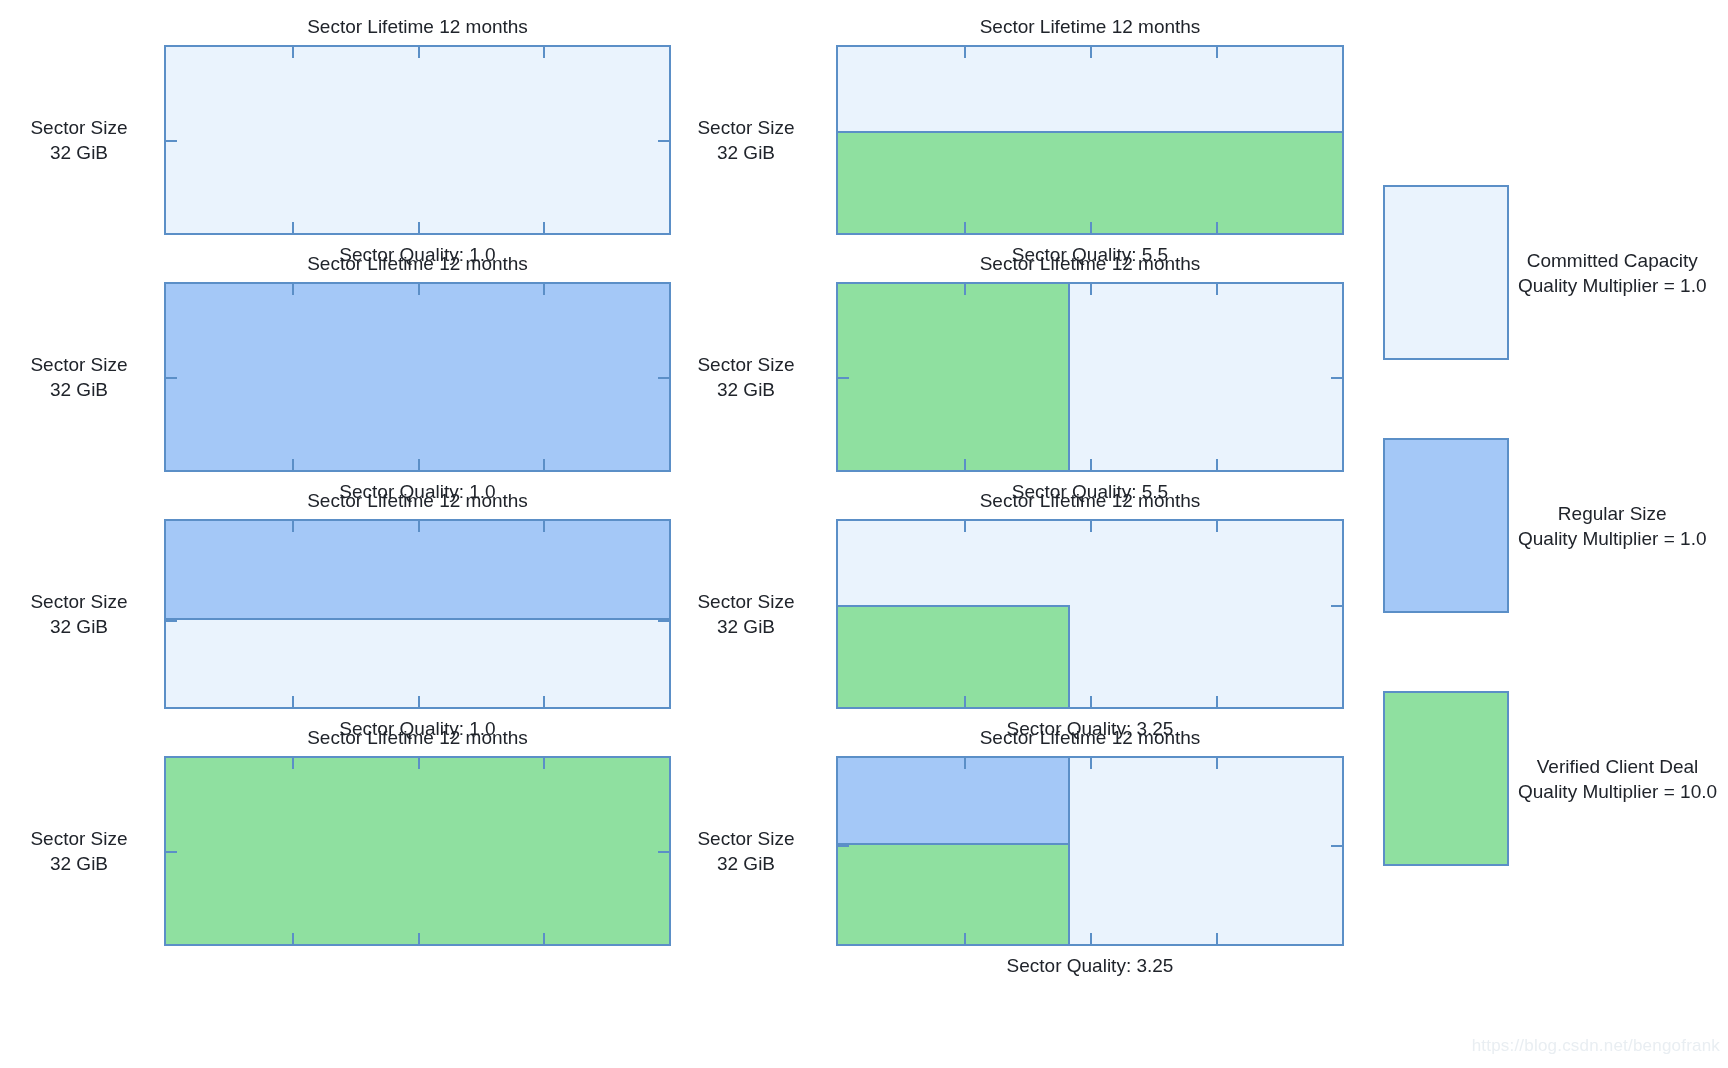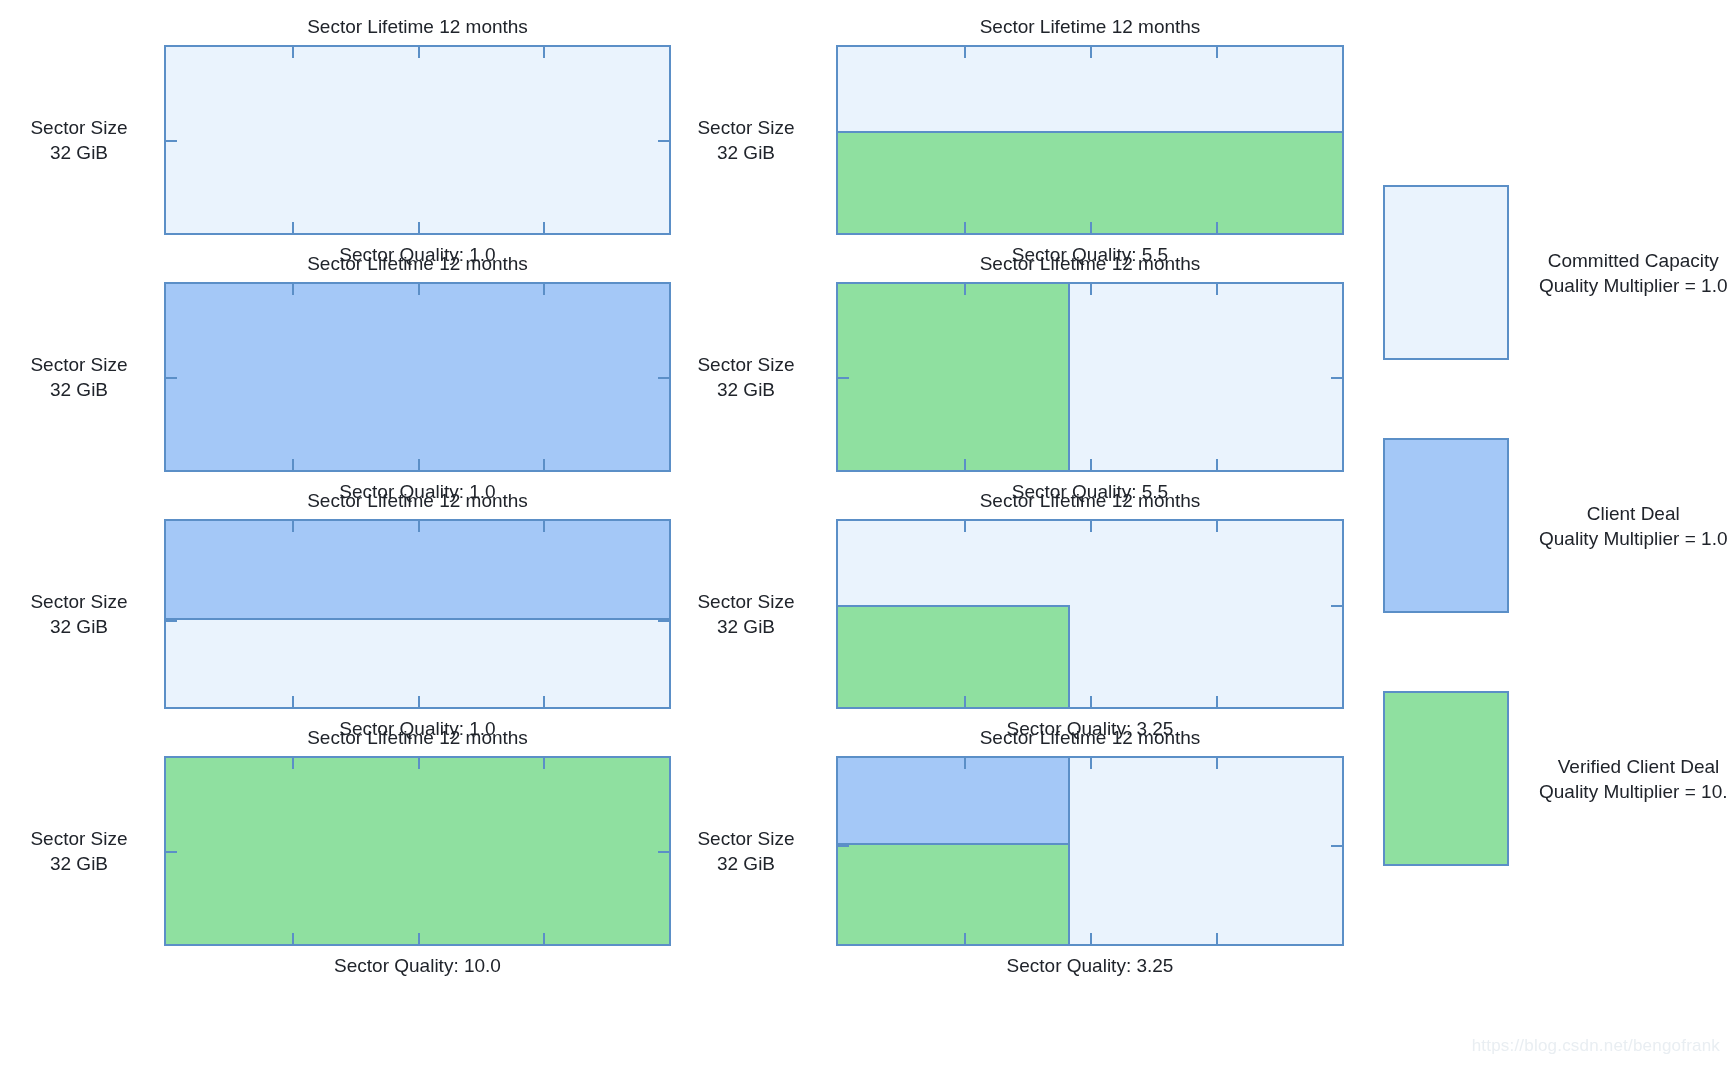--- a/index.html
+++ b/index.html
@@ -111,21 +111,21 @@
     width: 126px;
     height: 175px;
     border: 2px solid #5b8fc7;
     box-sizing: border-box;
     flex: 0 0 auto;
   }
   .legend-swatch.cc    { background: #eaf3fd; }
   .legend-swatch.deal  { background: #a4c8f7; }
   .legend-swatch.vdeal { background: #8fe0a0; }
   .legend-text {
-    margin-left: 30px;
+    margin-left: 9px;
     font-size: 19px;
     line-height: 25px;
     text-align: center;
     white-space: nowrap;
     color: #20242b;
   }
   .legend-text span { display: block; }
 
   .watermark {
     position: absolute;
@@ -269,21 +269,20 @@
     <div class="sector-box" style="background:#8fe0a0;">
       <div class="tick top" style="left:25%;"></div>
       <div class="tick top" style="left:50%;"></div>
       <div class="tick top" style="left:75%;"></div>
       <div class="tick bottom" style="left:25%;"></div>
       <div class="tick bottom" style="left:50%;"></div>
       <div class="tick bottom" style="left:75%;"></div>
       <div class="tick left" style="top:50%;"></div>
       <div class="tick right" style="top:50%;"></div>
     </div>
-    <div class="panel-quality">Sector Quality: 10.0</div>
   </div>
 
   <div class="panel" style="left:800px; top:756px; width:508px; height:190px;">
     <div class="panel-title">Sector Lifetime 12 months</div>
     <div class="panel-ylabel" style="left:-165px;">
       <span>Sector Size</span>
       <span>32 GiB</span>
     </div>
     <div class="sector-box">
       <div class="region deal bb br" style="left:0; top:0;   width:46%; height:47%;"></div>
@@ -306,21 +305,21 @@
       <div class="legend-swatch cc"></div>
       <div class="legend-text">
         <span>Committed Capacity</span>
         <span>Quality Multiplier = 1.0</span>
       </div>
     </div>
 
     <div class="legend-row" style="left:0; top:253px;">
       <div class="legend-swatch deal"></div>
       <div class="legend-text">
-        <span>Client Deal</span>
+        <span>Regular Size</span>
         <span>Quality Multiplier = 1.0</span>
       </div>
     </div>
 
     <div class="legend-row" style="left:0; top:506px;">
       <div class="legend-swatch vdeal"></div>
       <div class="legend-text">
         <span>Verified Client Deal</span>
         <span>Quality Multiplier = 10.0</span>
       </div>

